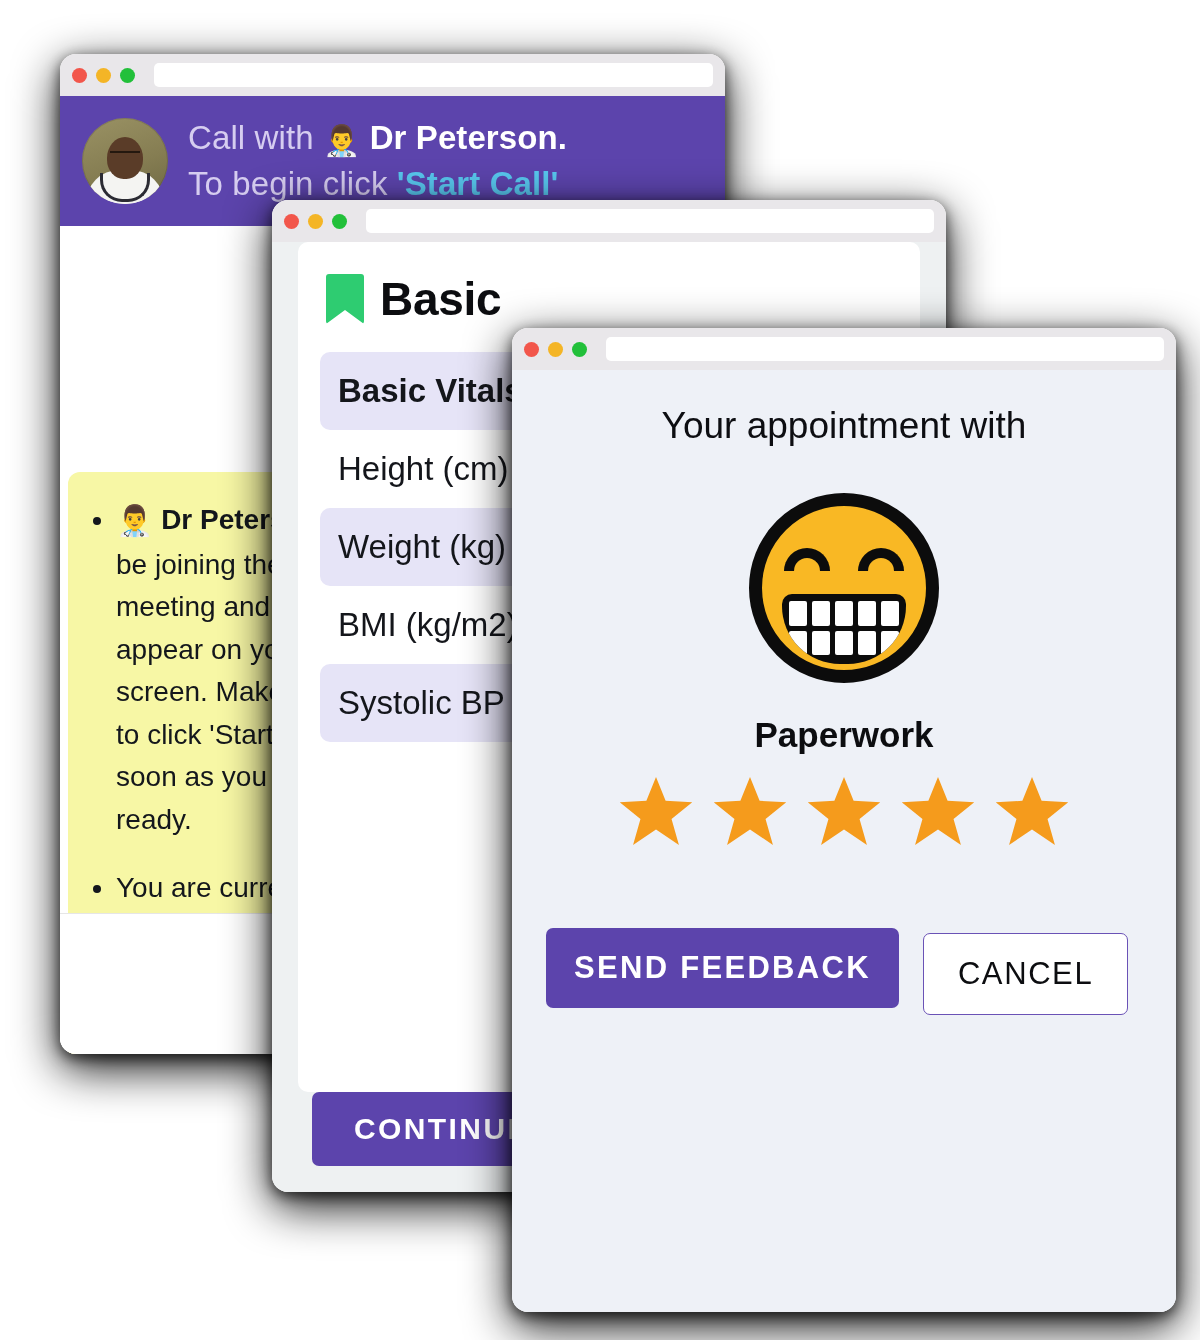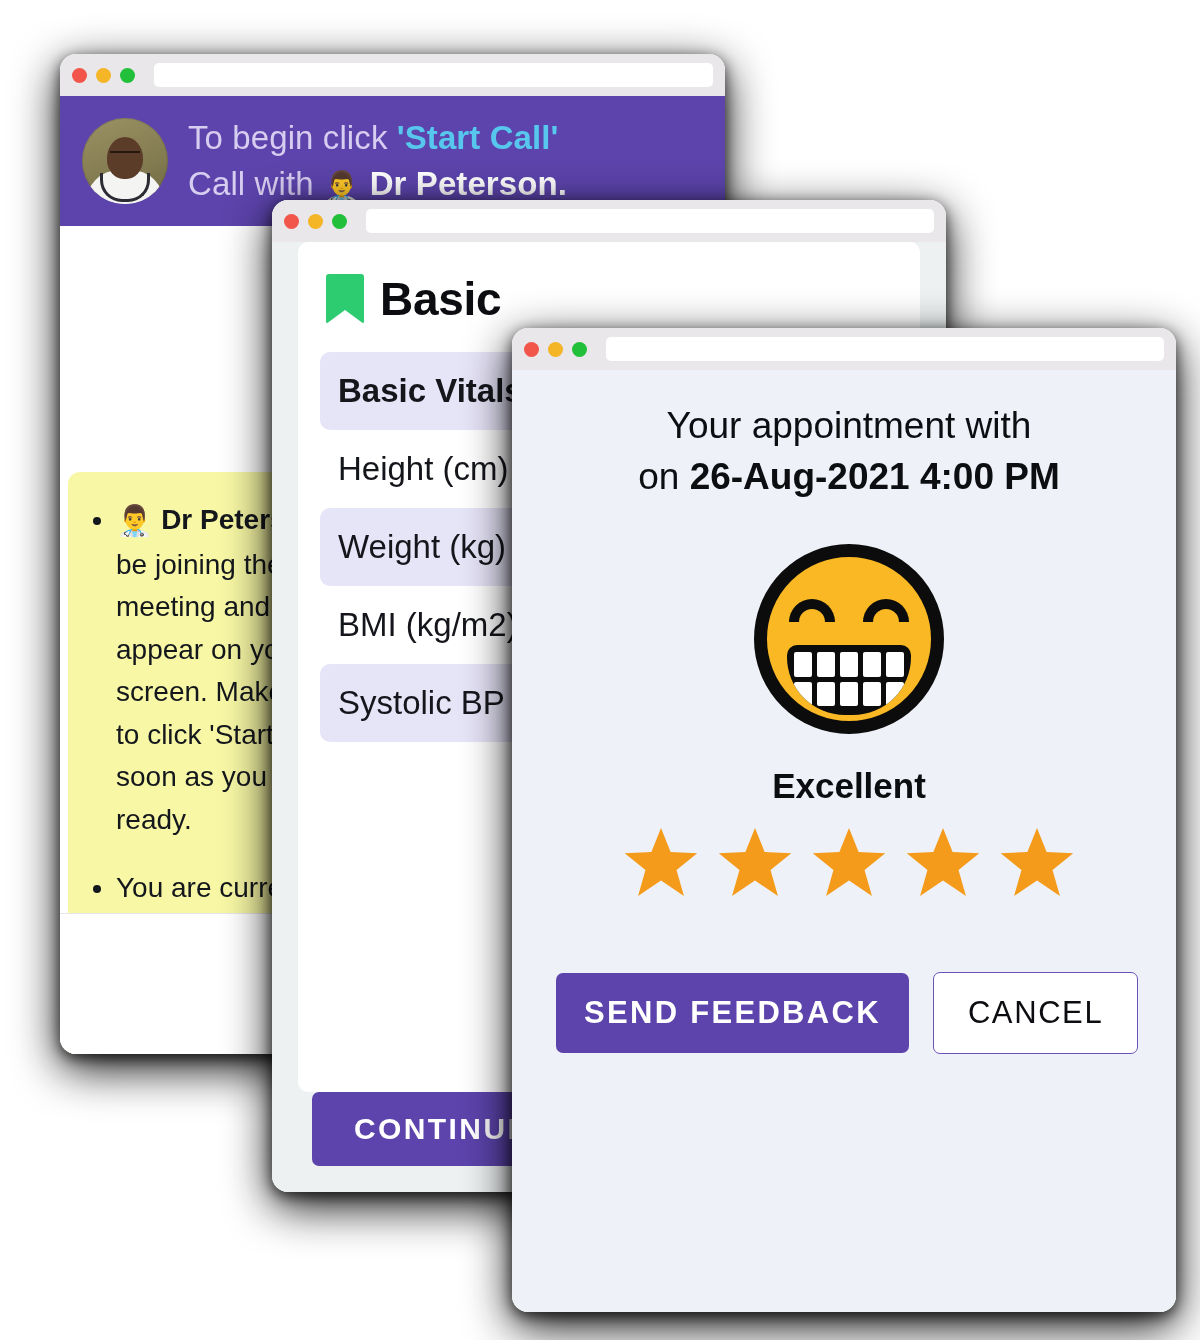--- a/index.html
+++ b/index.html
@@ -165,21 +165,21 @@
     font-family:"Liberation Sans", sans-serif;
     cursor:pointer;
   }
 
   
   #win-feedback{
     left:512px;top:328px;width:664px;height:984px;
   }
   #win-feedback .body{
     background:#eef1f7;height:calc(100% - 42px);
-    padding:30px 34px 0 44px;box-sizing:border-box;
+    padding:30px 34px 0 34px;box-sizing:border-box;
     display:flex;flex-direction:column;align-items:center;gap:8px;
   }
   .appt{
     text-align:center;font-size:37px;line-height:1.38;color:#0d0e12;
   }
   .appt .b{font-weight:700;}
   .emoji{
     width:190px;height:190px;border-radius:50%;
     background:#f9b824;border:13px solid #0c0c0c;
     box-sizing:border-box;position:relative;margin:34px 0 24px 0;
@@ -229,21 +229,21 @@
     font-size:31px;font-weight:600;letter-spacing:2.3px;
     padding:22px 28px;border-radius:7px;
     font-family:"Liberation Sans", sans-serif;cursor:pointer;
   }
   .btn-cancel{
     flex:0 0 auto;
     background:#ffffff;color:#0c0d10;
     border:1px solid #6a52b6;
     font-size:31px;letter-spacing:1.6px;
     padding:22px 34px;border-radius:7px;
-    font-family:"Liberation Sans", sans-serif;cursor:pointer;
+    font-family:"Liberation Sans", sans-serif;cursor:pointer;margin-top:12px;
   }
 </style>
 </head>
 <body>
 
 <div class="stage">
 
   <div class="window" id="win-call">
     <div class="titlebar">
       <span class="dot red"></span>
@@ -254,25 +254,25 @@
     <div class="body">
       <div class="call-header">
         <div class="doctor-avatar">
           <span class="coat"></span>
           <span class="head"></span>
           <span class="glasses"></span>
           <span class="stetho"></span>
         </div>
         <div class="call-text">
           <div>
-            <span class="muted">To begin click </span><span class="link">'Start Call'</span>
+            <span class="muted">Call with </span><span class="doc-glyph">👨‍⚕️</span>
+            <span class="strong">Dr Peterson.</span>
           </div>
           <div>
-            <span class="muted">Call with </span><span class="doc-glyph">👨‍⚕️</span>
-            <span class="strong">Dr Peterson.</span>
+            <span class="muted">To begin click </span><span class="link">'Start Call'</span>
           </div>
         </div>
       </div>
 
       <div class="note">
         <ul>
           <li>
             <span class="doc-glyph">👨‍⚕️</span>
             <b>Dr Peterson</b><span> will be joining the meeting and will appear on your screen. Make sure to click 'Start Call' as soon as you are ready.</span>
           </li>
@@ -317,23 +317,20 @@
   <div class="window" id="win-feedback">
     <div class="titlebar">
       <span class="dot red"></span>
       <span class="dot yellow"></span>
       <span class="dot green"></span>
       <span class="urlbar"></span>
     </div>
     <div class="body">
       <div class="appt">
         <div>Your appointment with</div>
-        <div>
-          <span>on </span><span class="b">26-Aug-2021 4:00 PM</span>
-        </div>
       </div>
 
       <div class="emoji">
         <span class="eye l"></span>
         <span class="eye r"></span>
         <span class="mouth">
           <span class="teeth">
               <i></i>
               <i></i>
               <i></i>
@@ -341,21 +338,21 @@
               <i></i>
               <i></i>
               <i></i>
               <i></i>
               <i></i>
               <i></i>
             </span>
         </span>
       </div>
 
-      <div class="rating-label">Excellent</div>
+      <div class="rating-label">Paperwork</div>
 
       <div class="stars">
         <span class="star"></span>
         <span class="star"></span>
         <span class="star"></span>
         <span class="star"></span>
         <span class="star"></span>
       </div>
 
 

